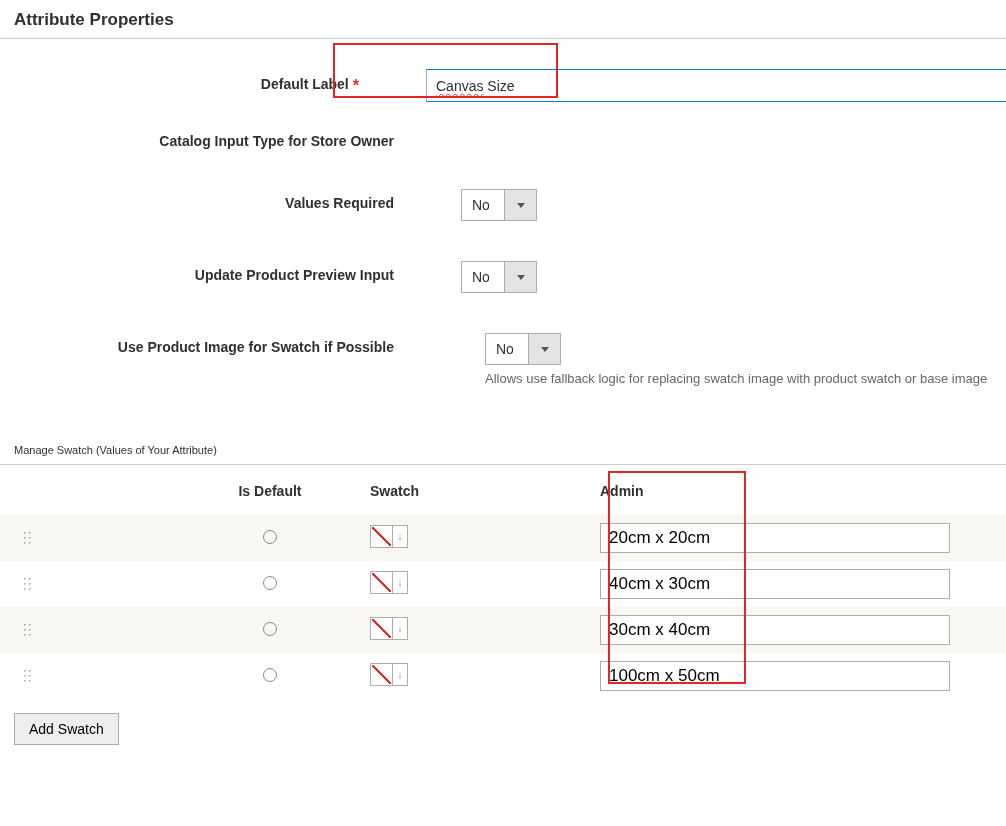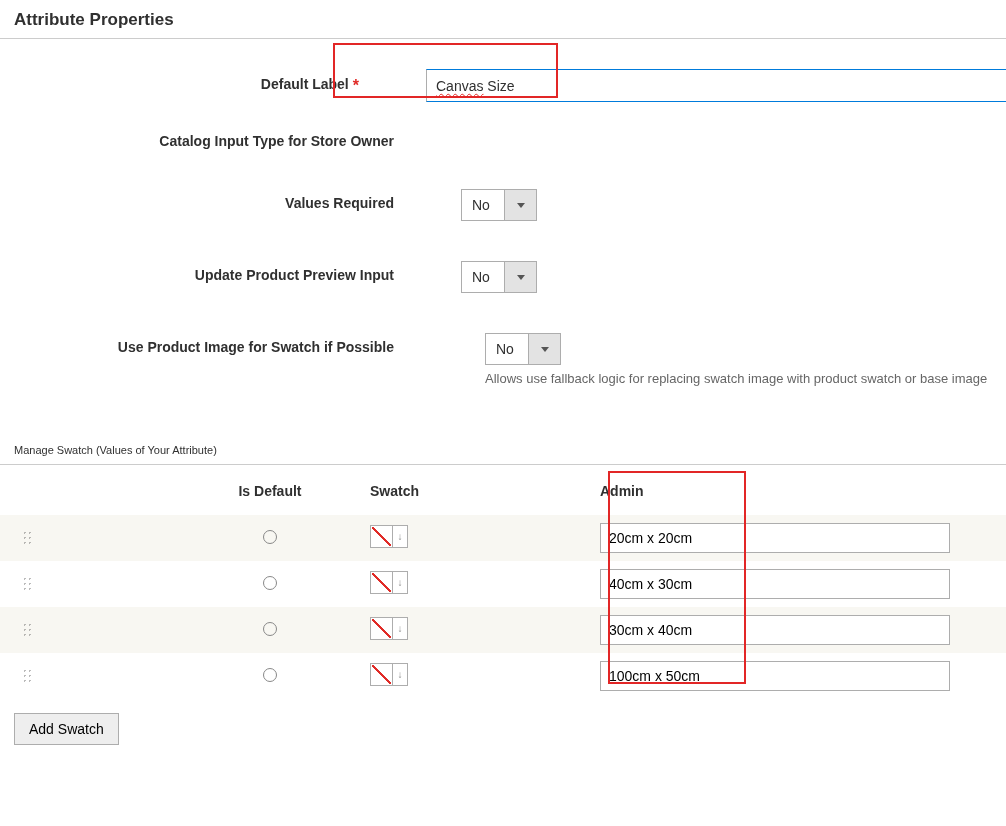--- a/index.html
+++ b/index.html
@@ -28,21 +28,21 @@
 .swatch-table tbody tr.odd { background: #f8f7f2; border-top: 1px solid #e5e5e5; border-bottom: 1px solid #e5e5e5; }
 .swatch-table tbody tr.even { background: #fff; }
 .swatch-table td { padding: 8px 0; vertical-align: middle; }
 .drag-handle { width: 10px; height: 14px; display: inline-block; margin-left: 22px; opacity: 0.4; position: relative; }
 .drag-handle::before { content: ""; position: absolute; inset: 0; background-image: radial-gradient(circle, #555 1px, transparent 1px); background-size: 5px 5px; background-position: 0 0; }
 .radio-circle { width: 14px; height: 14px; border: 1px solid #888; border-radius: 50%; display: inline-block; margin: 0 auto; }
 .swatch-box-wrap { display: inline-flex; }
 .swatch-box { width: 23px; height: 23px; border: 1px solid #adadad; background: #fff; position: relative; }
 .swatch-box::after { content: ""; position: absolute; left: 1px; top: 1px; right: 1px; bottom: 1px; background: linear-gradient(to top right, transparent 47%, #e02b27 47%, #e02b27 53%, transparent 53%); }
 .swatch-arrow { width: 15px; height: 23px; border: 1px solid #adadad; border-left: none; display: flex; align-items: center; justify-content: center; background: #fff; font-size: 10px; color: #888; }
-.admin-input { height: 30px; width: 350px; border: 1px solid #adadad; padding: 0 8px; font-size: 14px; font-family: inherit; }
+.admin-input { height: 30px; width: 350px; border: 1px solid #adadad; padding: 0 8px; font-size: 17px; font-family: inherit; }
 .add-swatch-btn { margin: 14px 0 0 14px; padding: 7px 14px; background: #eee; border: 1px solid #adadad; font-size: 14px; font-family: inherit; cursor: pointer; }
 .col-drag { width: 170px; text-align: left; }
 .col-default { width: 200px; text-align: center; }
 .col-swatch { width: 230px; text-align: left; }
 .col-admin { text-align: left; }
 .pos-rel { position: relative; }
 </style>
 </head>
 <body>
 

